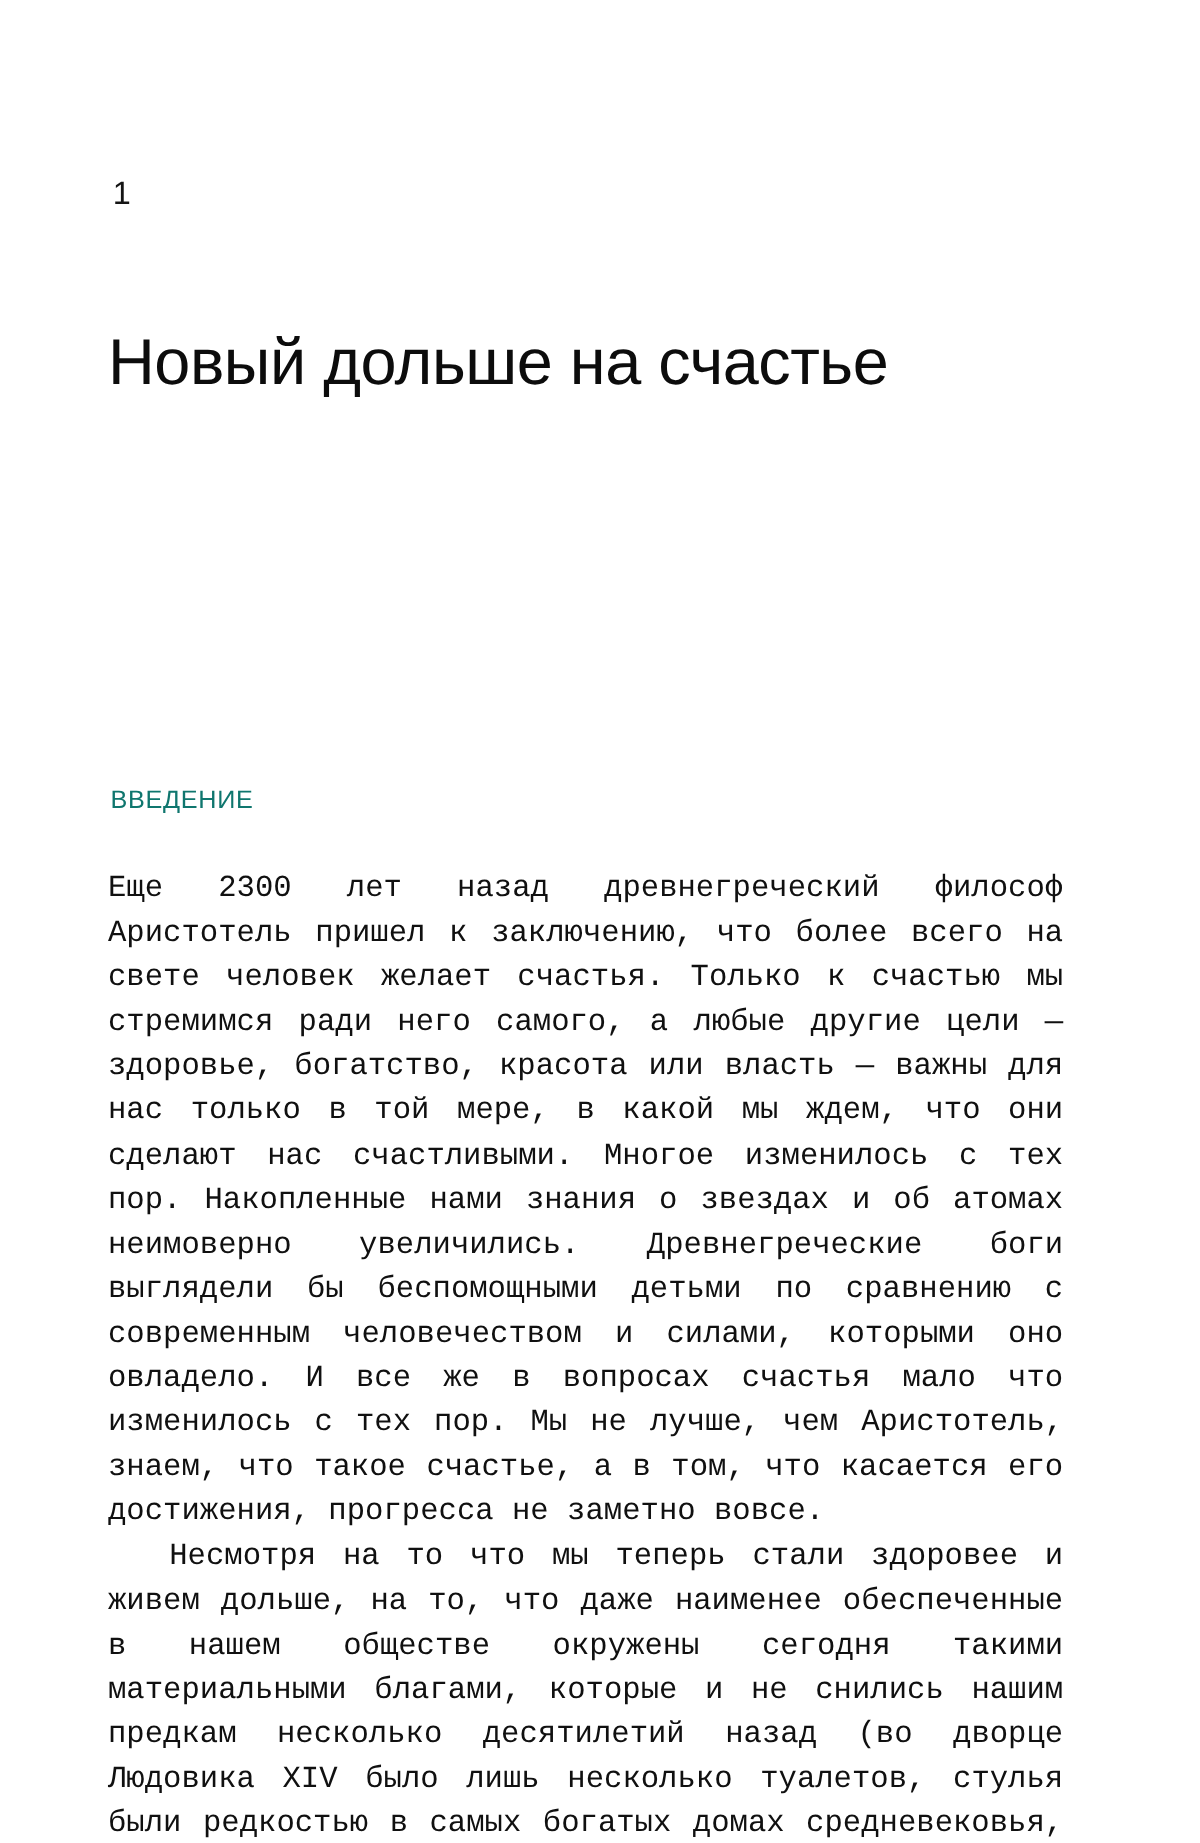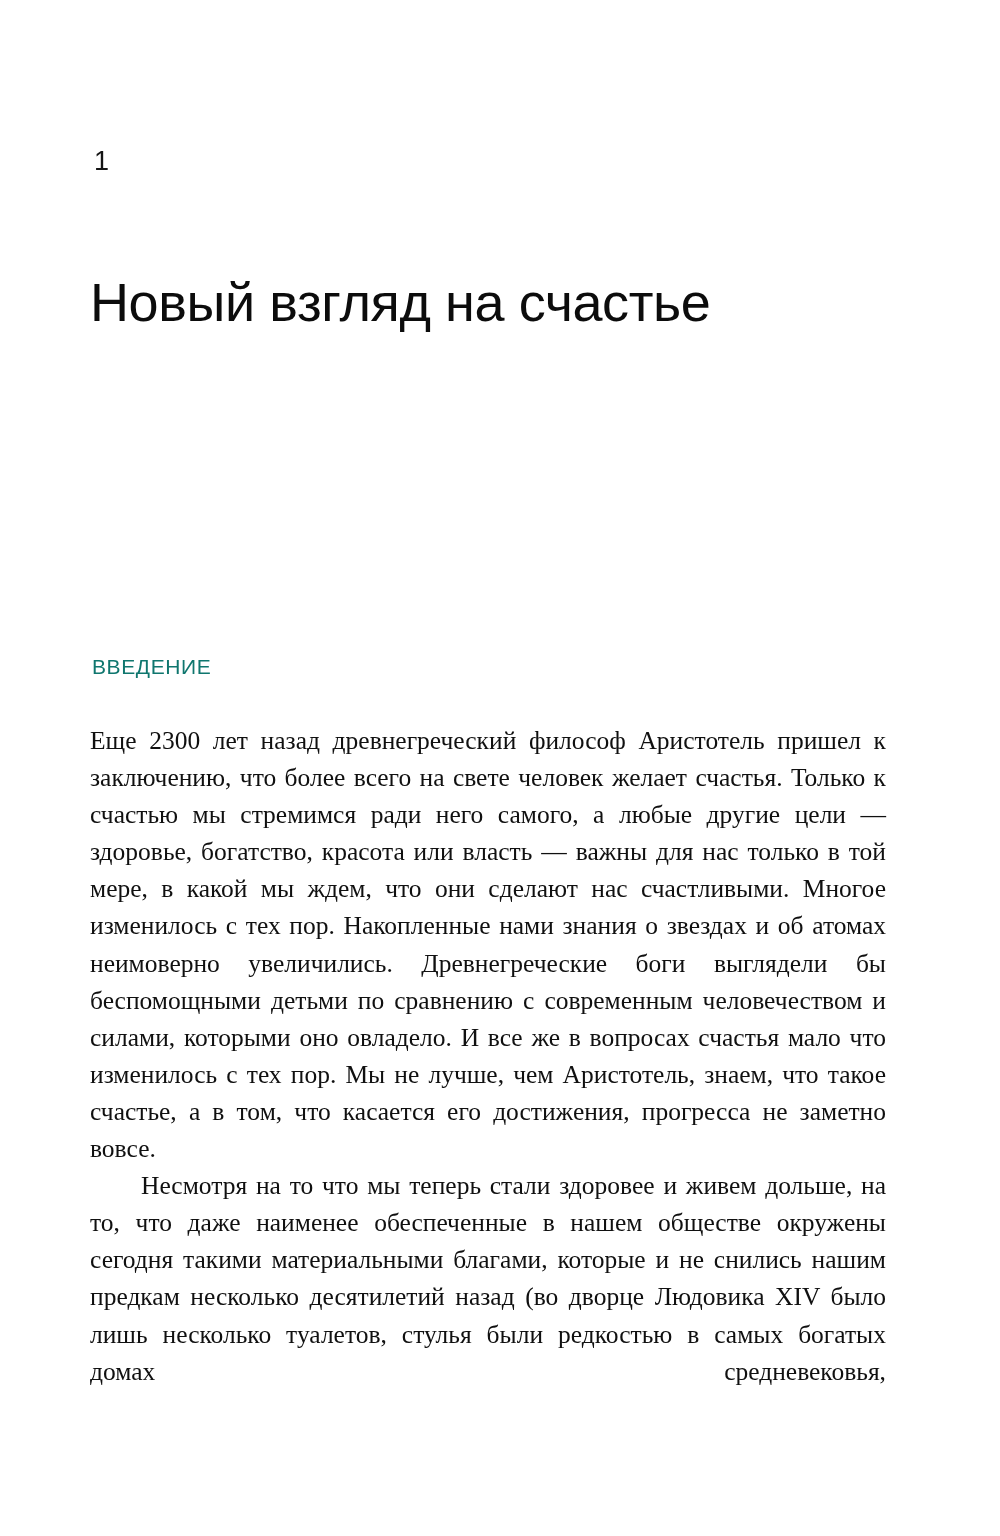--- a/index.html
+++ b/index.html
@@ -65,20 +65,21 @@
     font-family: "Liberation Serif", serif;
     font-size: 25.5px;
     color: #101010;
     line-height: 1.455;
     text-align: justify;
     text-justify: inter-word;
     hyphens: manual;
   }
   .body-text p {
     margin: 0;
+    font-family: Liberation Mono, monospace;
   }
   .body-text p.indent {
     text-indent: 2.0em;
   }
   
   .body-text p.clipped {
     text-align: justify;
   }
   .body-text p.clipped::after {
     content: "";
@@ -87,21 +88,21 @@
   }
 </style>
 </head>
 <body>
 
 <div class="page">
   <div class="content">
 
     <div class="chapter-number">1</div>
 
-    <h1 class="chapter-title">Новый взгляд на счастье</h1>
+    <h1 class="chapter-title">Новый дольше на счастье</h1>
 
     <div class="section-label">ВВЕДЕНИЕ</div>
 
     <div class="body-text">
       <p>Еще 2300 лет назад древнегреческий философ Аристотель пришел к заключению, что более всего на свете человек желает счастья. Только к счастью мы стремимся ради него самого, а любые другие цели — здоровье, богатство, красота или власть — важны для нас только в той мере, в какой мы ждем, что они сделают нас счастливыми. Многое изменилось с тех пор. Накопленные нами знания о звездах и об атомах неимоверно увеличились. Древнегреческие боги выглядели бы беспомощными детьми по сравнению с современным человечеством и силами, которыми оно овладело. И все же в вопросах счастья мало что изменилось с тех пор. Мы не лучше, чем Аристотель, знаем, что такое счастье, а в том, что касается его достижения, прогресса не заметно вовсе.</p>
       <p class="indent clipped">Несмотря на то что мы теперь стали здоровее и живем дольше, на то, что даже наименее обеспеченные в нашем обществе окружены сегодня такими материальными благами, которые и не снились нашим предкам несколько десятилетий назад (во дворце Людовика XIV было лишь несколько туалетов, стулья были редкостью в самых богатых домах средневековья,</p>
     </div>
 
   </div>
 </div>

